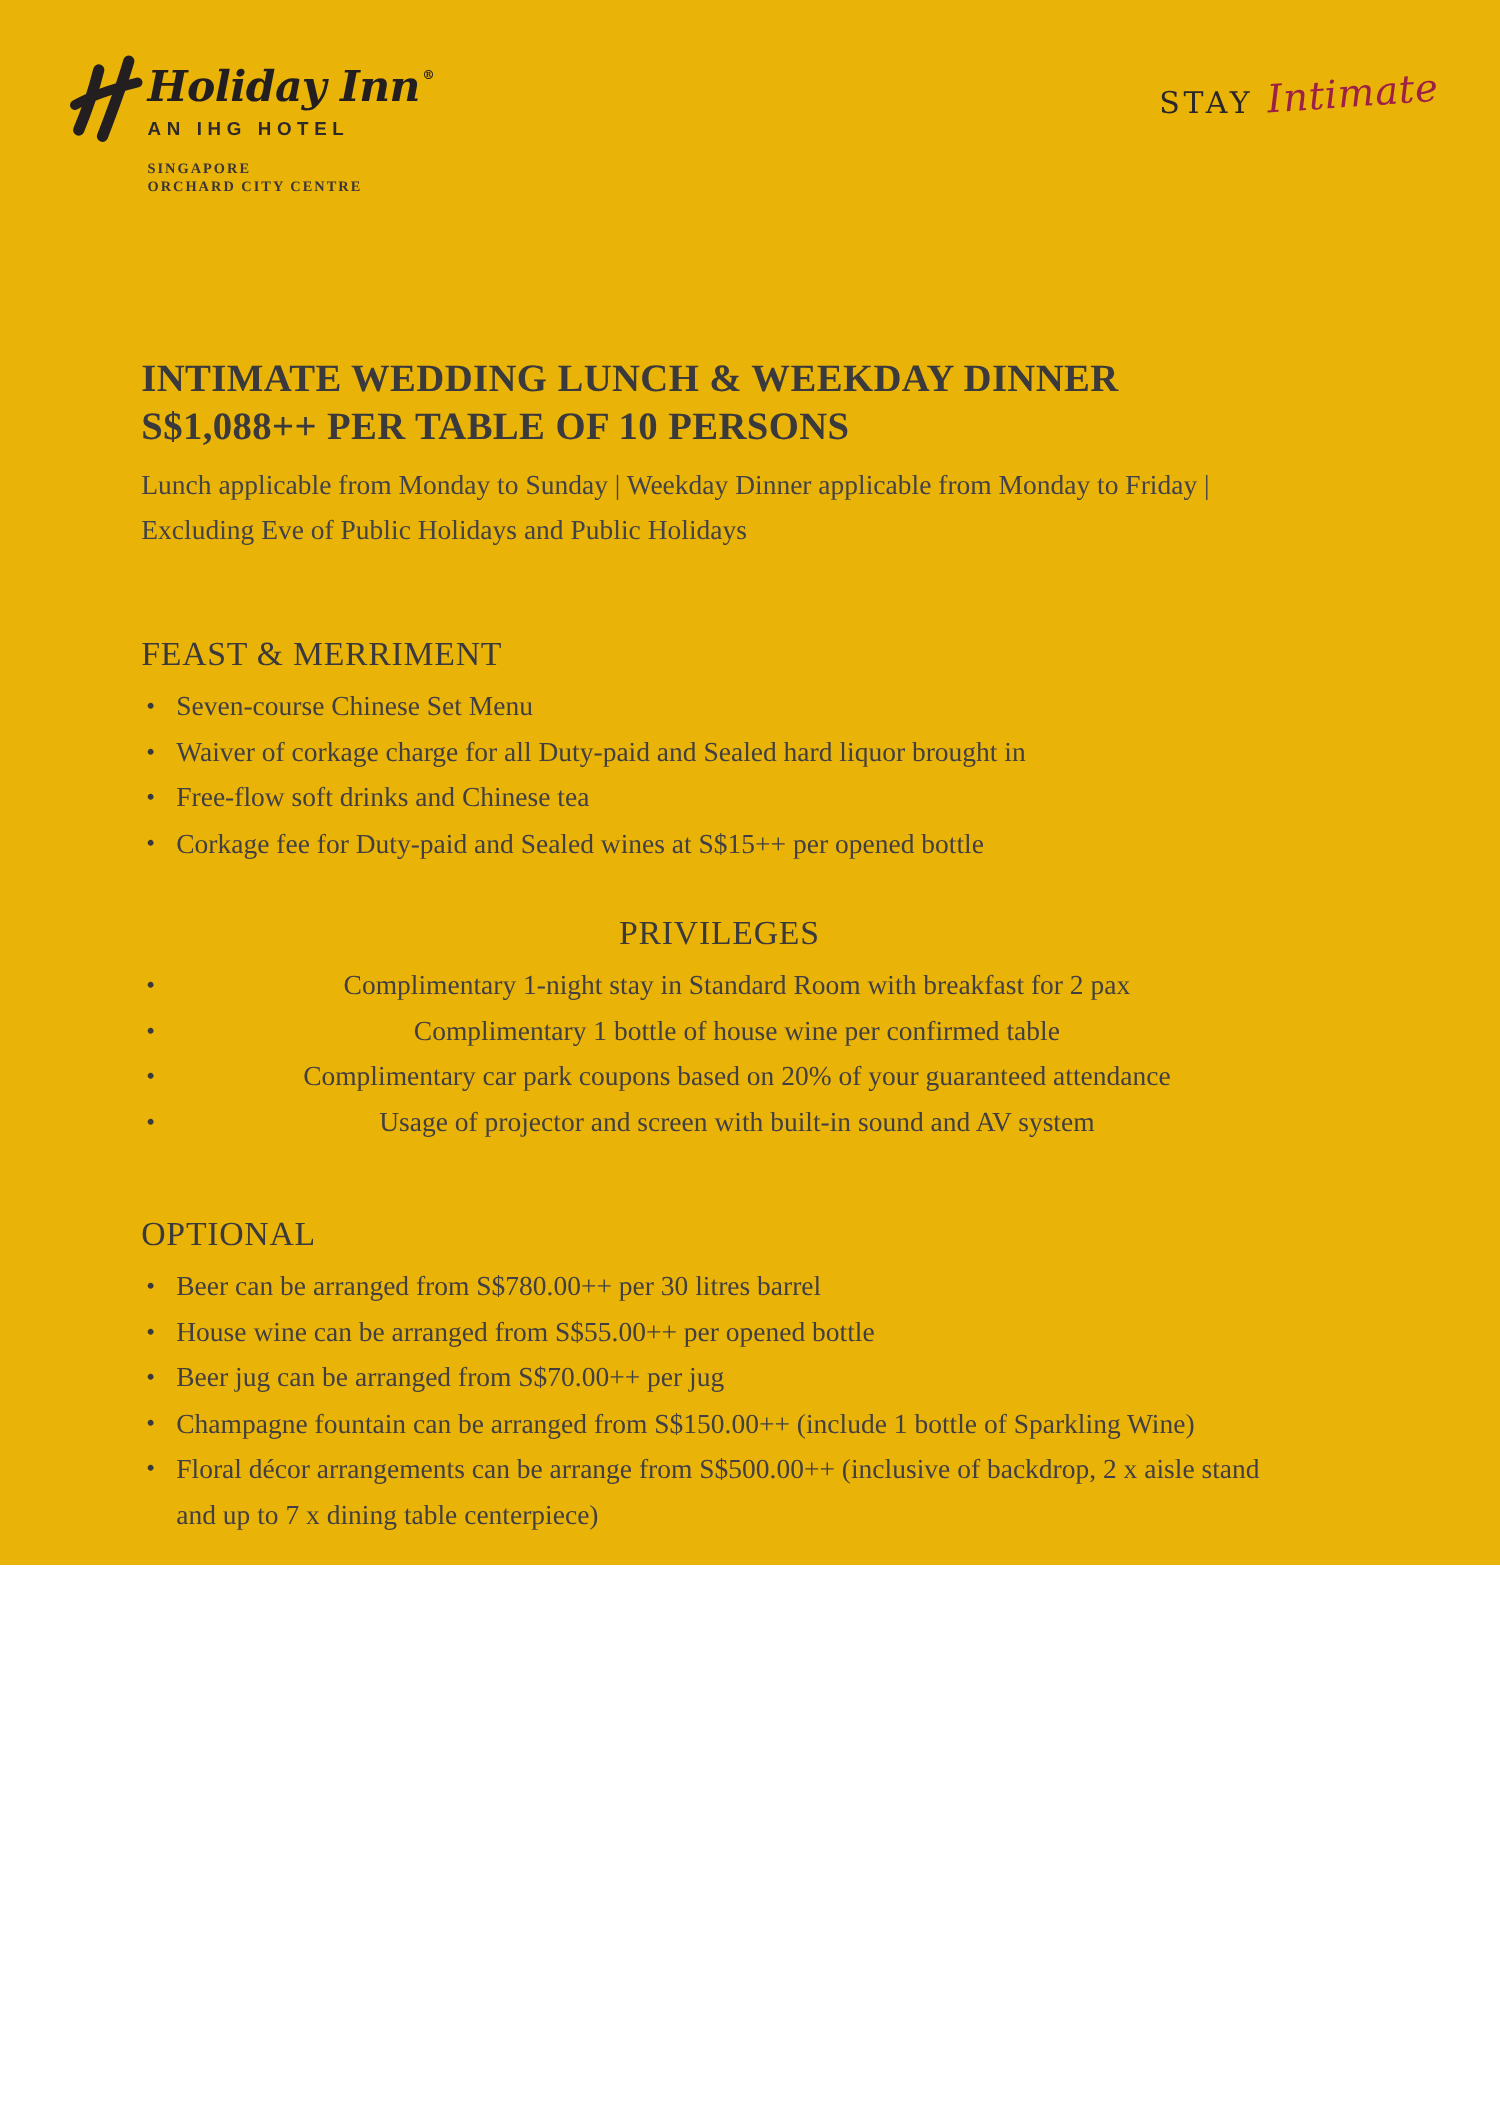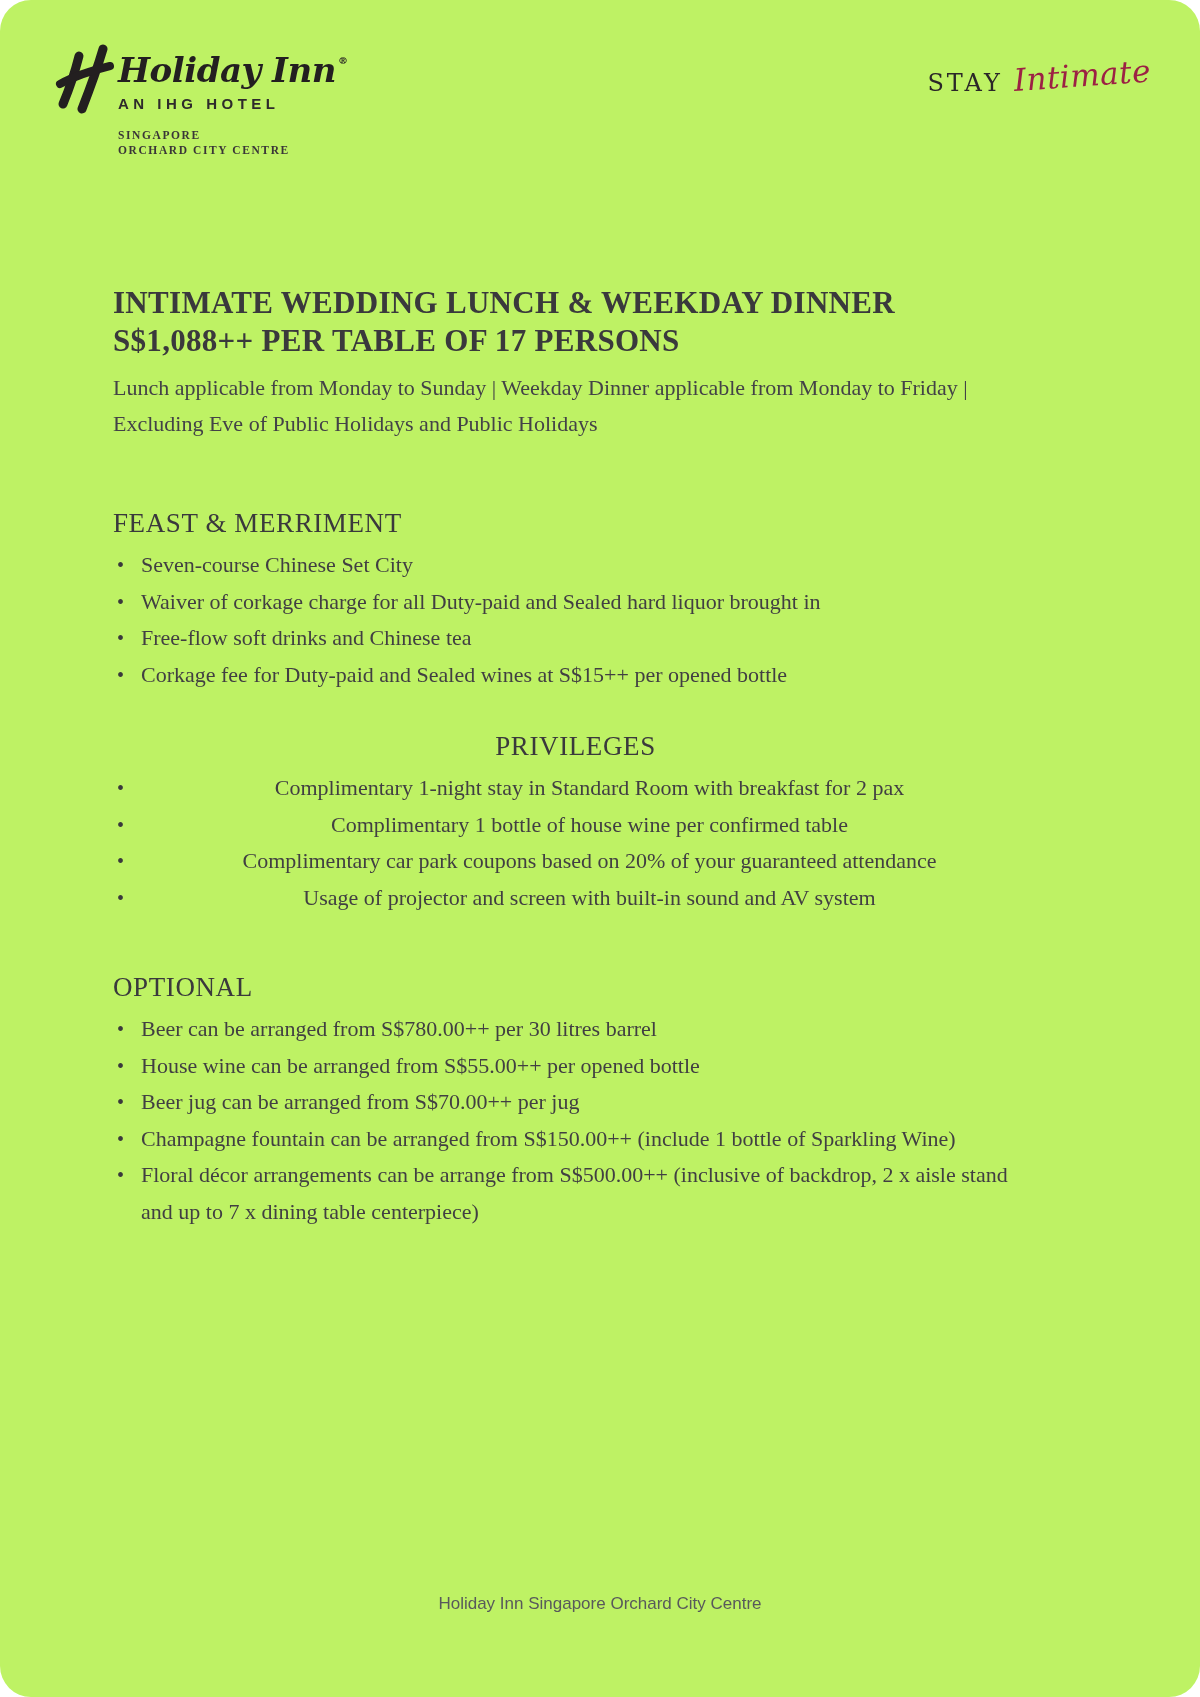--- a/index.html
+++ b/index.html
@@ -1,25 +1,24 @@
 <!DOCTYPE html>
 <html><head>
 <meta charset="utf-8">
 <style>
   html, body { margin: 0; padding: 0; background: #ffffff; }
   .page {
     position: relative;
     width: 1200px;
-    height: 1697px;
+    height: 1252px;
     margin: 0 auto;
-    background: #bef264;
+    background: #eab308;
     overflow: hidden;
     font-family: "Liberation Serif", serif;
     color: #3f3e41;
-    border-radius: 31px;
   }
 
   
   .logo {
     position: absolute;
     left: 54px;
     top: 42px;
     display: flex;
     align-items: flex-start;
   }
@@ -174,31 +173,31 @@
   </div>
 
   <div class="tagline">
     <span class="tagline-stay">STAY</span>
     <span class="tagline-script">Intimate</span>
   </div>
 
   <div class="content">
     <h1>
       <span>INTIMATE WEDDING LUNCH &amp; WEEKDAY DINNER</span><br>
-      <span>S$1,088++ PER TABLE OF 17 PERSONS</span>
+      <span>S$1,088++ PER TABLE OF 10 PERSONS</span>
     </h1>
     <div class="subtitle">
       <div>Lunch applicable from Monday to Sunday | Weekday Dinner applicable from Monday to Friday |</div>
       <div>Excluding Eve of Public Holidays and Public Holidays</div>
     </div>
 
     <section class="section-feast">
       <h2>FEAST &amp; MERRIMENT</h2>
       <ul class="bullets">
-        <li>Seven-course Chinese Set City</li>
+        <li>Seven-course Chinese Set Menu</li>
         <li>Waiver of corkage charge for all Duty-paid and Sealed hard liquor brought in</li>
         <li>Free-flow soft drinks and Chinese tea</li>
         <li>Corkage fee for Duty-paid and Sealed wines at S$15++ per opened bottle</li>
       </ul>
     </section>
 
     <section class="section-privileges">
       <h2>PRIVILEGES</h2>
       <ul class="bullets">
         <li>Complimentary 1-night stay in Standard Room with breakfast for 2 pax</li>

